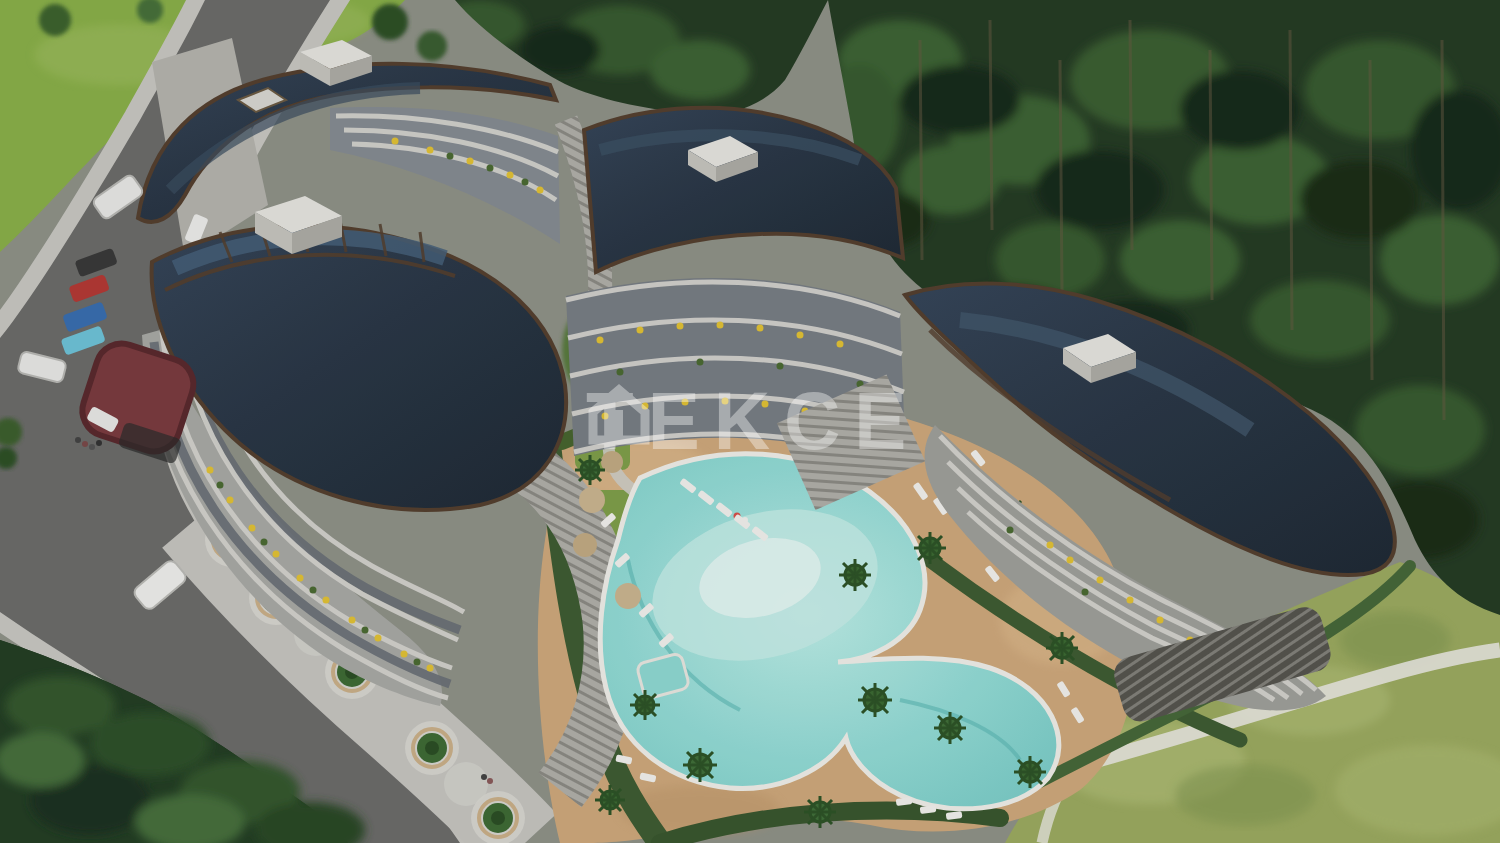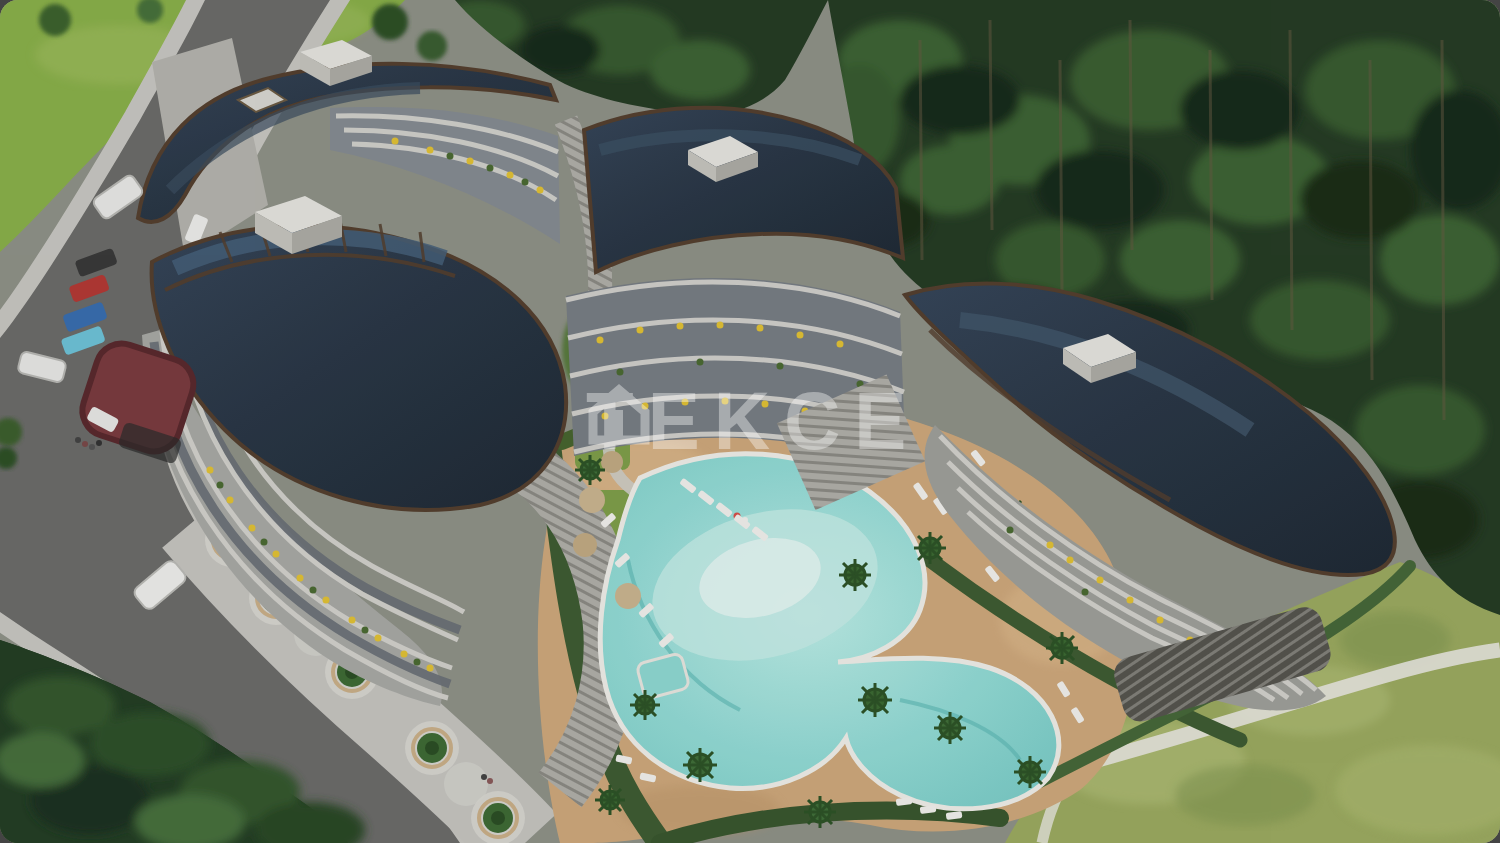--- a/index.html
+++ b/index.html
@@ -1,17 +1,17 @@
 <!DOCTYPE html>
 <html><head>
 <meta charset="utf-8">
 <style>
   html,body{margin:0;padding:0;background:#444;}
   .scene{position:relative;width:1500px;height:843px;overflow:hidden;
-         font-family:"Liberation Sans",sans-serif;background:#87a150;border-radius:18px;}
+         font-family:"Liberation Sans",sans-serif;background:#87a150;}
   .scene svg{position:absolute;inset:0;display:block;}
   .watermark{position:absolute;left:586px;top:382px;display:flex;align-items:center;
              gap:14px;opacity:.38;pointer-events:none;}
   .watermark .wm-text{color:#fff;font-weight:bold;font-size:78px;line-height:1;
              letter-spacing:14px;transform:scaleY(1.04);}
 </style>
 </head>
 <body>
 
 <div class="scene">

